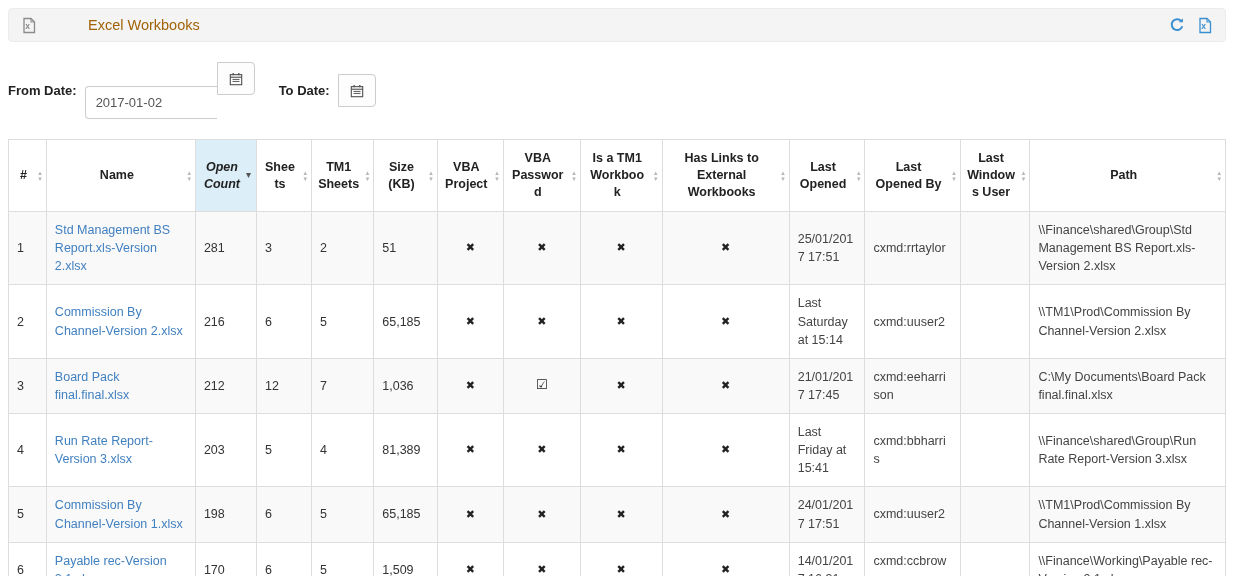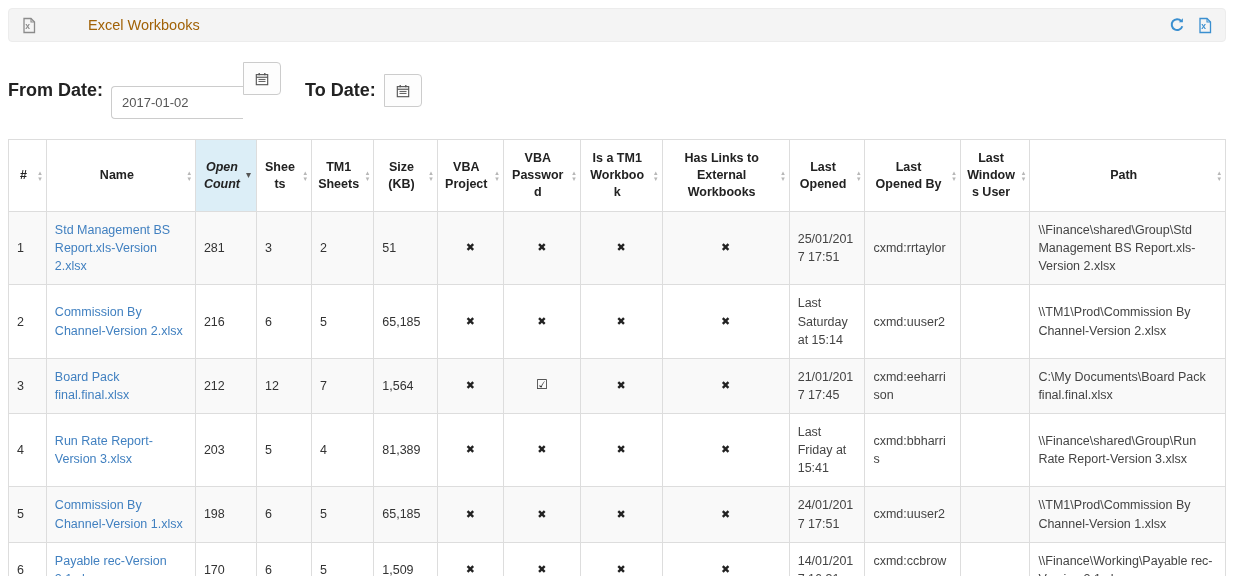--- a/index.html
+++ b/index.html
@@ -19,21 +19,21 @@
   .ph-left { display:flex; align-items:center; gap:9px; }
   .ph-title { font-size:14.5px; color:#a16207;margin-left:42px; }
   .ph-right { display:flex; align-items:center; gap:12px; }
   .icon-btn { background:none; border:none; cursor:pointer; display:flex; align-items:center; padding:0; }
 
   
   .filter-bar {
     margin-top:20px; display:flex; align-items:center; justify-content:space-between;
   }
   .filter-left { display:flex; align-items:center; }
-  .filter-label { font-weight:bold; font-size:18px; color:#222; margin-right:8px; }
+  .filter-label { font-weight:bold; font-size:13px; color:#222; margin-right:8px; }
   .input-group { display:flex; align-items:stretch; margin-right:24px; }
   .date-input {
     width:132px; height:33px; border:1px solid #ccc; border-right:none;
     border-radius:4px 0 0 4px; padding:0 10px; font-size:13px; color:#555;
     font-family:"Liberation Sans", sans-serif; outline:none; background:#fff;margin-top:24px;
   }
   .addon-btn {
     width:38px; height:33px; border:1px solid #ccc; border-radius:0 4px 4px 0;
     background:#fdfdfd; display:flex; align-items:center; justify-content:center; cursor:pointer;
   }
@@ -242,21 +242,21 @@
         <td class="cell-last_opened_by col-last_opened_by">cxmd:uuser2</td>
         <td class="cell-last_windows_user col-last_windows_user"></td>
         <td class="cell-path col-path">\\TM1\Prod\Commission By Channel-Version 2.xlsx</td>
       </tr>
       <tr>
         <td class="cell-num col-num">3</td>
         <td class="cell-name col-name"><a class="name-link">Board Pack final.final.xlsx</a></td>
         <td class="cell-open_count col-open_count">212</td>
         <td class="cell-sheets col-sheets">12</td>
         <td class="cell-tm1_sheets col-tm1_sheets">7</td>
-        <td class="cell-size_kb col-size_kb">1,564</td>
+        <td class="cell-size_kb col-size_kb">1,036</td>
         <td class="cell-vba_project col-vba_project bool">✖</td>
         <td class="cell-vba_password col-vba_password bool check">☑</td>
         <td class="cell-is_tm1_workbook col-is_tm1_workbook bool">✖</td>
         <td class="cell-has_links_external col-has_links_external bool">✖</td>
         <td class="cell-last_opened col-last_opened">21/01/2017 17:45</td>
         <td class="cell-last_opened_by col-last_opened_by">cxmd:eeharrison</td>
         <td class="cell-last_windows_user col-last_windows_user"></td>
         <td class="cell-path col-path">C:\My Documents\Board Pack final.final.xlsx</td>
       </tr>
       <tr>

